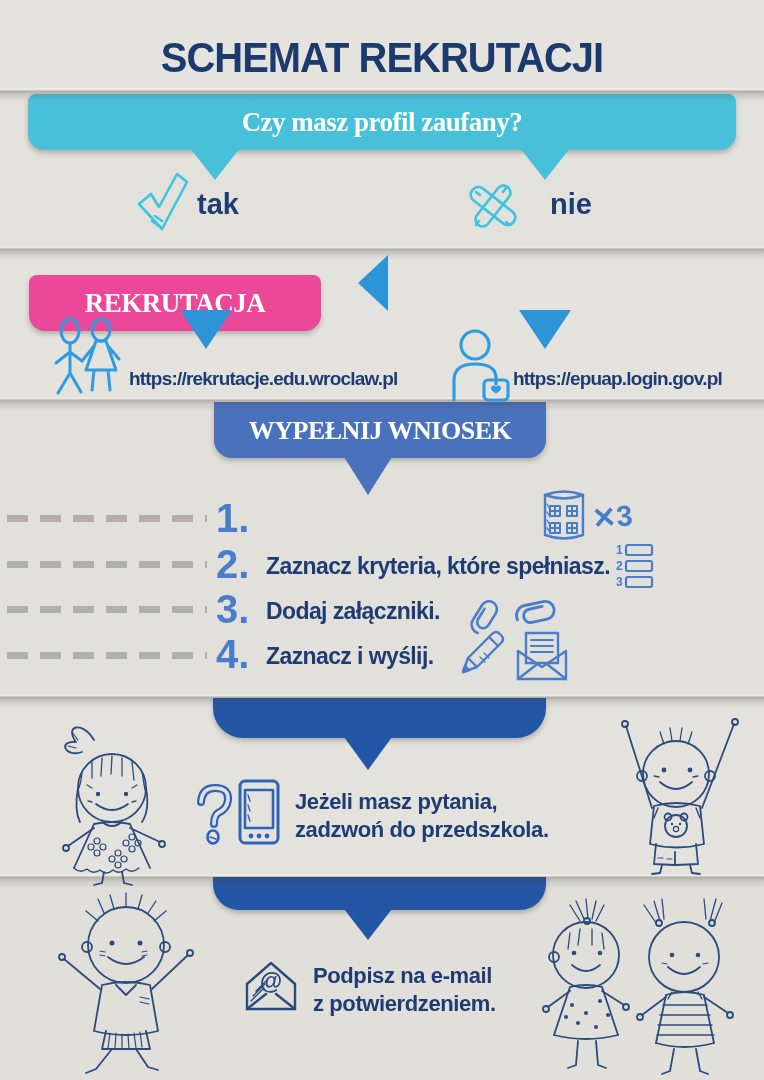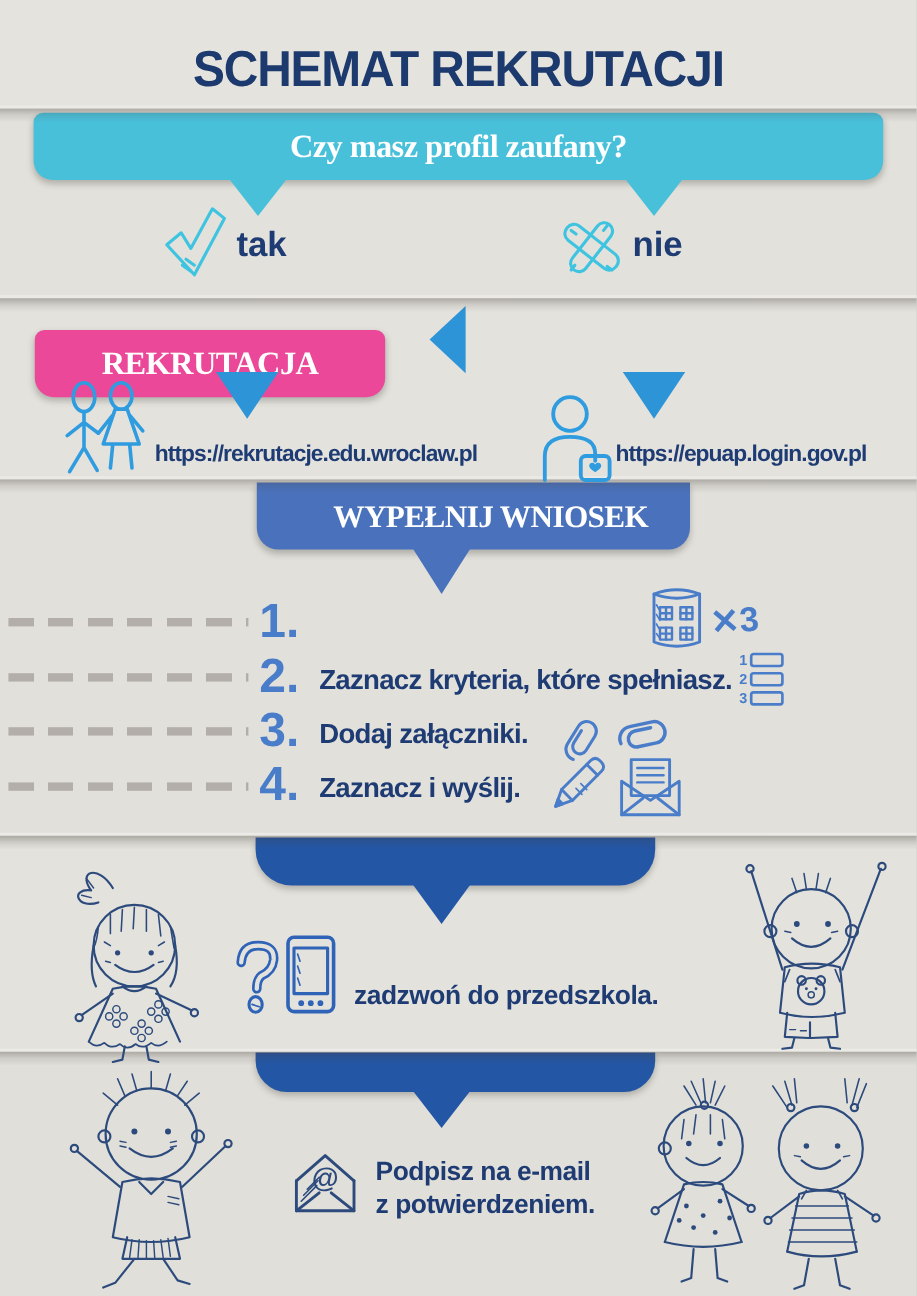--- a/index.html
+++ b/index.html
@@ -5,21 +5,21 @@
   html,body{margin:0;padding:0;background:#b9b8b4;}
   .page{position:relative;width:764px;height:1080px;margin:0 auto;overflow:hidden;
         background:#e2e1dc;font-family:"Liberation Sans",sans-serif;}
   .sheet{position:absolute;left:0;width:764px;z-index:0;}
   .seam{position:absolute;left:0;width:764px;height:14px;z-index:5;pointer-events:none;
         background:linear-gradient(to bottom,#edece8 0px,#e9e8e3 2px,rgba(70,62,55,.32) 3px,rgba(70,62,55,.12) 8px,rgba(70,62,55,0) 14px);}
   .banner{position:absolute;color:#fff;font-weight:bold;text-align:center;z-index:2;
           box-shadow:0 3px 5px rgba(50,45,40,.28);letter-spacing:-0.5px;font-family:Liberation Serif, serif;}
   .teal{background:#49c0da;}
   .blue{background:#ec4899;margin-top:20px;}
-  .mblue{background:#4a72bc;padding-left:29px;}
+  .mblue{background:#4a72bc;}
   .dblue{background:#2456a6;}
   .pt{position:absolute;width:0;height:0;z-index:2;}
   .t{position:absolute;font-weight:bold;color:#1e3c73;z-index:6;white-space:nowrap;}
   .title{position:absolute;left:0;top:34px;width:764px;text-align:center;font-size:42px;
          font-weight:bold;color:#1c3a6d;letter-spacing:-1px;transform:scaleX(.95);z-index:6;}
   .ans{font-size:29px;}
   .url{font-size:19px;letter-spacing:-0.8px;}
   .num{position:absolute;font-weight:bold;font-size:40px;color:#4a7dc9;z-index:6;}
   .stext{position:absolute;font-weight:bold;font-size:23px;letter-spacing:-0.6px;color:#1e3c73;z-index:6;white-space:nowrap;}
   .dash{position:absolute;left:7px;width:200px;height:7px;z-index:6;
@@ -62,21 +62,21 @@
     <svg width="54" height="60" viewBox="0 0 54 60" fill="none" stroke="#3ec4e0" stroke-width="2.6" stroke-linejoin="round" stroke-linecap="round">
       <g transform="translate(27,30) rotate(38)">
           <rect x="-26" y="-7.5" width="52" height="15" rx="7"></rect>
         </g>
       <g transform="translate(27,30) rotate(-52)">
           <rect x="-24" y="-7" width="48" height="14" rx="7"></rect>
         </g>
       <path d="M10,16 l4,3 M40,46 l4,3 M40,12 l-3,4 M13,45 l-3,4"></path>
     </svg>
   </div>
-  <div class="t ans" style="left:527px;top:188px">nie</div>
+  <div class="t ans" style="left:550px;top:188px">nie</div>
 
   <div class="banner blue" style="left:29px;top:255px;width:292px;height:56px;border-radius:8px 8px 16px 16px;font-size:27px;line-height:56px">
     <span>REKRUTACJA</span>
   </div>
   <div class="pt" style="left:180px;top:310px;border-left:26px solid transparent;border-right:26px solid transparent;border-top:39px solid #2d94d8"></div>
 
   <div class="pt" style="left:358px;top:255px;border-top:28px solid transparent;border-bottom:28px solid transparent;border-right:30px solid #2d94d8;z-index:3"></div>
   <div class="pt" style="left:519px;top:310px;border-left:26px solid transparent;border-right:26px solid transparent;border-top:39px solid #2d94d8"></div>
 
   <div class="icon" style="left:48px;top:318px">
@@ -223,20 +223,21 @@
   <div class="icon" style="left:237px;top:778px">
     <svg width="44" height="68" viewBox="0 0 44 68" fill="none" stroke="#2f63b8" stroke-linecap="round" stroke-linejoin="round">
       <rect x="3" y="3" width="38" height="62" rx="5" stroke-width="3"></rect>
       <rect x="8" y="12" width="28" height="38" stroke-width="2.6"></rect>
       <path d="M11,17 l2,6 M11,27 l2,6 M11,37 l2,6" stroke-width="1.4"></path>
       <circle cx="14" cy="58" r="2.4" fill="#2f63b8" stroke="none"></circle>
       <circle cx="22" cy="58" r="2.4" fill="#2f63b8" stroke="none"></circle>
       <circle cx="30" cy="58" r="2.4" fill="#2f63b8" stroke="none"></circle>
     </svg>
   </div>
+  <div class="t note" style="left:295px;top:789px">Jeżeli masz pytania,</div>
   <div class="t note" style="left:295px;top:817px">zadzwoń do przedszkola.</div>
 
   <div class="icon" style="left:614px;top:712px">
     <svg width="130" height="164" viewBox="0 0 130 164" fill="none" stroke="#2c4a7c" stroke-width="1.8" stroke-linecap="round" stroke-linejoin="round">
       <path d="M38,96 L12,14 M88,96 L120,12"></path>
       <circle cx="11" cy="12" r="3"></circle>
         <circle cx="121" cy="10" r="3"></circle>
       <circle cx="62" cy="62" r="33"></circle>
       <circle cx="28" cy="64" r="5"></circle>
         <circle cx="96" cy="64" r="5"></circle>

